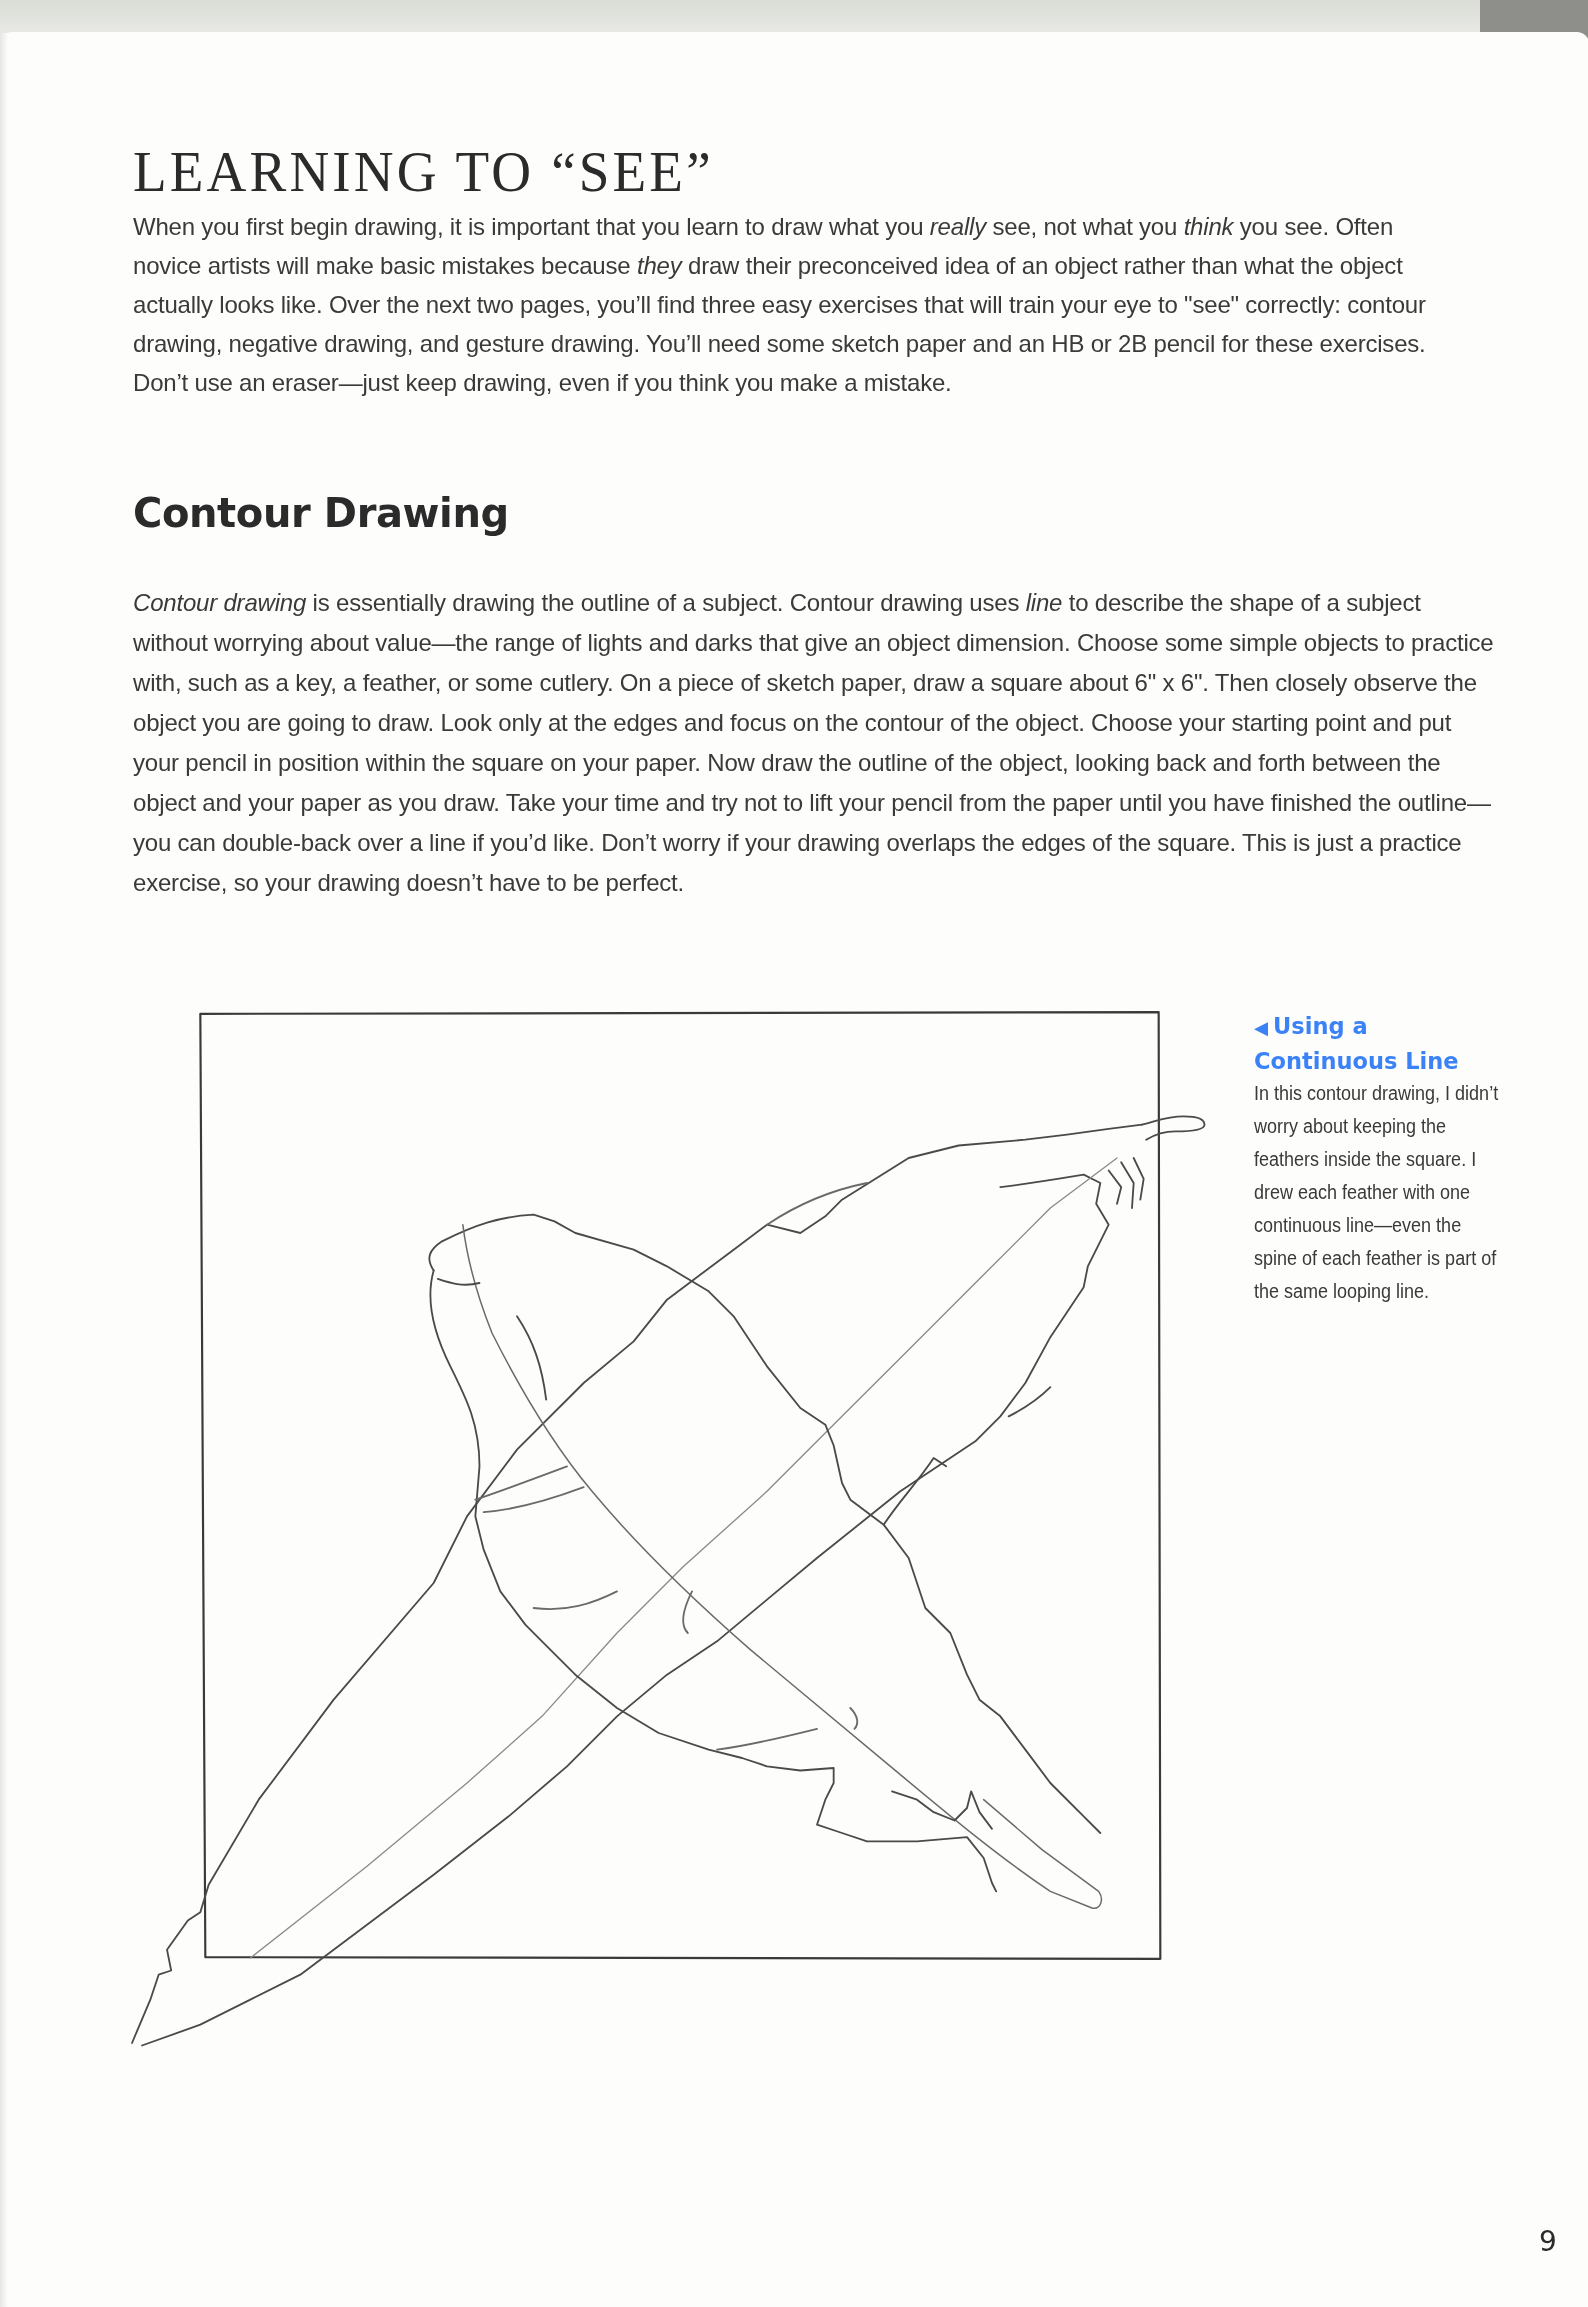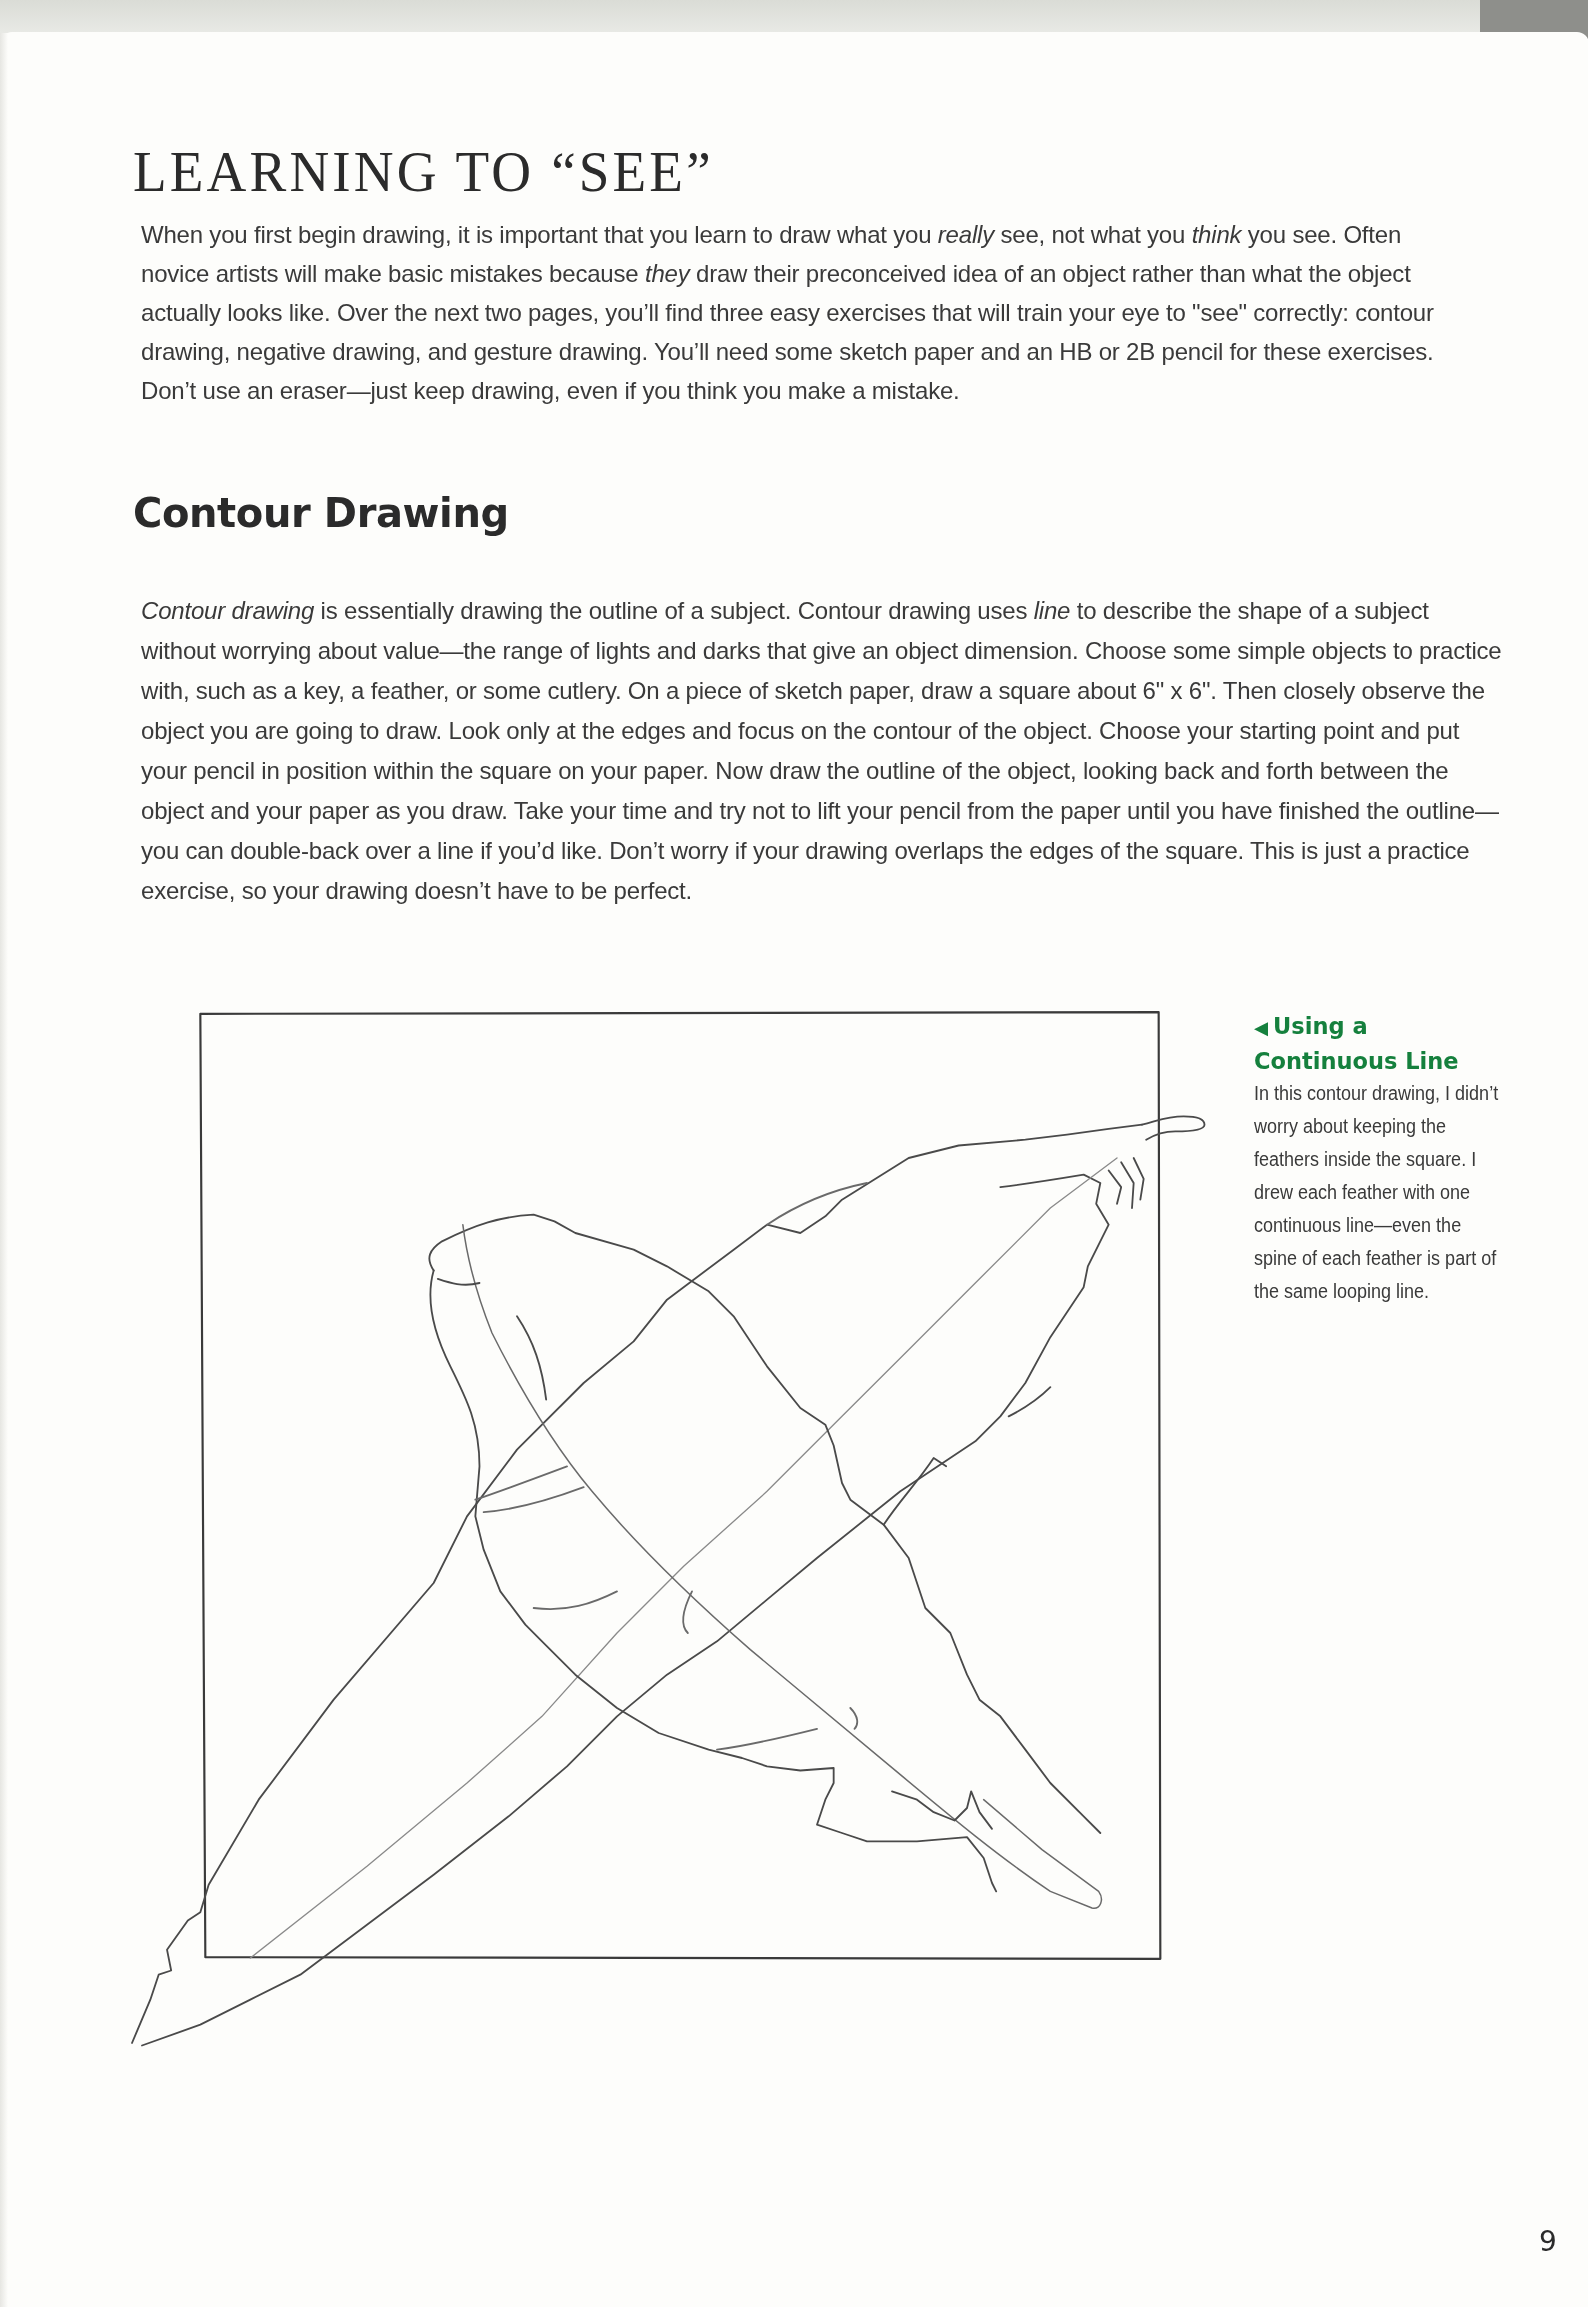--- a/index.html
+++ b/index.html
@@ -12,33 +12,33 @@
     background:linear-gradient(#dadcd6,#e9eae6); }
   .topstrip-dark { position:absolute; left:1480px; top:0; width:108px; height:43px; background:#8e8f8b; }
   .page-edge { position:absolute; left:0; top:32px; width:1589px; height:11.7px;
     background:#fdfdfb; border-radius:33px 33px 0 0; }
   .left-shadow { position:absolute; left:0; top:33px; width:8.3px; height:2274px;
     background:linear-gradient(90deg,#e6e6e2,#fdfdfb); }
 
   .h1 { position:absolute; left:133px; top:138px; margin:0;
     font-family:"Liberation Serif","DejaVu Serif",serif; font-weight:normal;
     font-size:58px; letter-spacing:3.3px; color:#2b2b2b; line-height:67px; transform:scaleX(0.95); transform-origin:left; }
-  .p { position:absolute; left:133px; margin:8px; font-size:24px; line-height:39px; color:#3a3a3a;
+  .p { position:absolute; left:133px; margin:0; font-size:24px; line-height:39px; color:#3a3a3a;
     font-family:"Liberation Sans","DejaVu Sans",sans-serif; letter-spacing:-0.2px; }
   .p1 { top:207px; width:1317px; }
   .h2 { position:absolute; left:133px; top:490px; margin:0; font-size:40px; font-weight:bold;
     font-family:"DejaVu Sans",sans-serif; color:#2b2b2b; letter-spacing:-0.4px; }
   .p2 { top:583px; width:1367px; line-height:40px; }
   em { font-style:italic; }
 
   .figure { position:absolute; left:117px; top:983px; width:1100px; height:1100px; }
   .figure svg { width:100%; height:100%; }
 
   .caption { position:absolute; left:1254px; top:1010px; width:250px; }
-  .cap-title { margin:0; font-size:22.5px; font-weight:bold; line-height:32.5px; color:#15803d;
+  .cap-title { margin:0; font-size:22.5px; font-weight:bold; line-height:32.5px; color:#3b82f6;
     font-family:"DejaVu Sans",sans-serif; }
   .cap-title .arrow { font-size:18.3px; margin-right:5px; }
   .cap-body { margin:0; font-size:20px; line-height:33px; color:#3a3a3a;
     font-family:"Liberation Sans",sans-serif; transform:scaleX(0.9); transform-origin:left; width:275px; }
 
   .pageno { position:absolute; left:1539px; top:2225px; font-size:28px; color:#2b2b2b;
     font-family:"DejaVu Sans",sans-serif; }
 </style>
 </head>
 <body>

